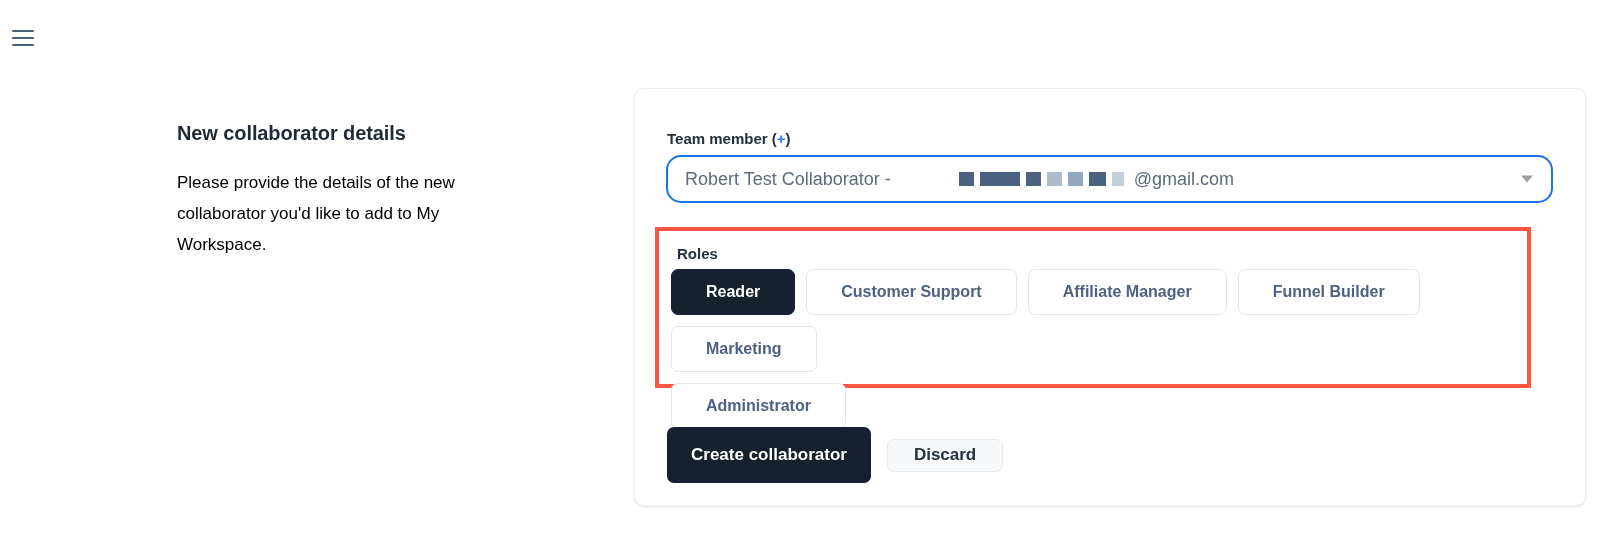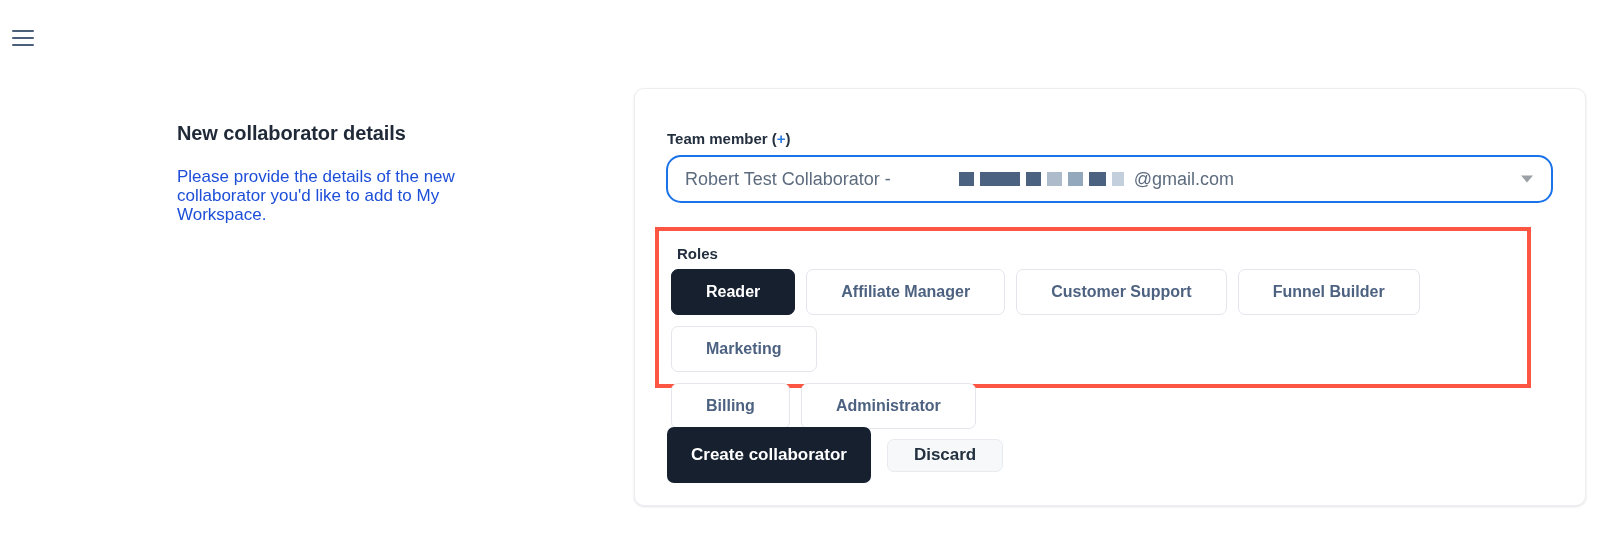--- a/index.html
+++ b/index.html
@@ -68,22 +68,22 @@
   }
   .left-title {
     font-size: 20px;
     font-weight: bold;
     color: #1f2937;
     letter-spacing: -0.1px;
     margin-bottom: 22px;
   }
   .left-body {
     font-size: 17px;
-    line-height: 19px;
-    color: #1d4ed8;
+    line-height: 31px;
+    color: #000000;
     max-width: 325px;
   }
 
   
   .card {
     position: absolute;
     left: 634px;
     top: 88px;
     width: 952px;
     height: 418px;
@@ -285,27 +285,26 @@
         </span>
       <span class="select-domain">@gmail.com</span>
       <span class="caret"></span>
     </div>
 
     <div class="roles-box">
       <div class="roles-label">Roles</div>
       <div class="roles-rows" id="roles-rows">
           <div class="roles-row">
             <div class="role-btn selected">Reader</div>
+            <div class="role-btn">Customer Support</div>
             <div class="role-btn">Affiliate Manager</div>
-            <div class="role-btn">Customer Support</div>
             <div class="role-btn">Funnel Builder</div>
             <div class="role-btn">Marketing</div>
           </div>
           <div class="roles-row">
-            <div class="role-btn">Billing</div>
             <div class="role-btn">Administrator</div>
           </div>
         </div>
     </div>
 
     <div class="actions">
       <button class="btn-primary">Create collaborator</button>
       <button class="btn-secondary">Discard</button>
     </div>
 

